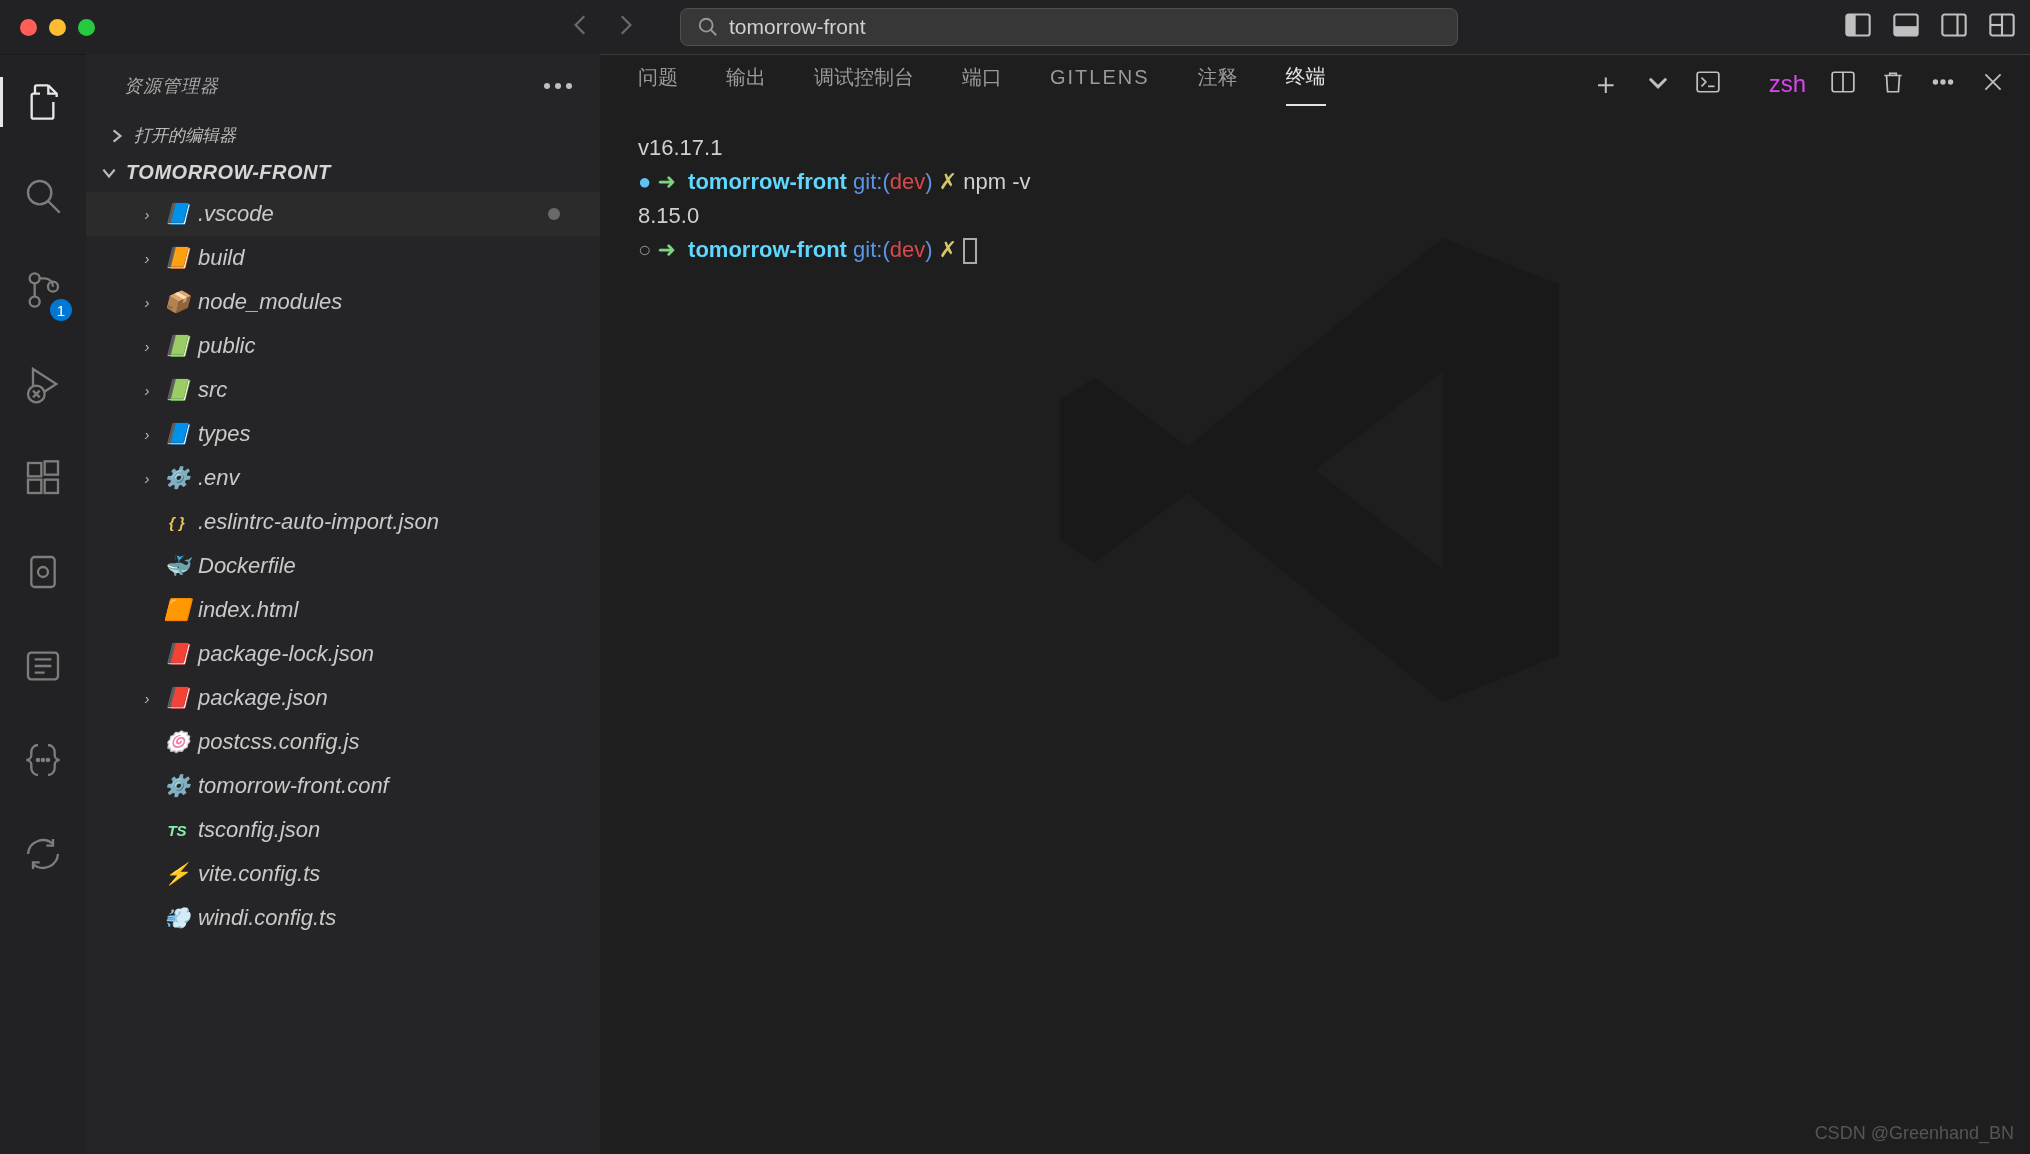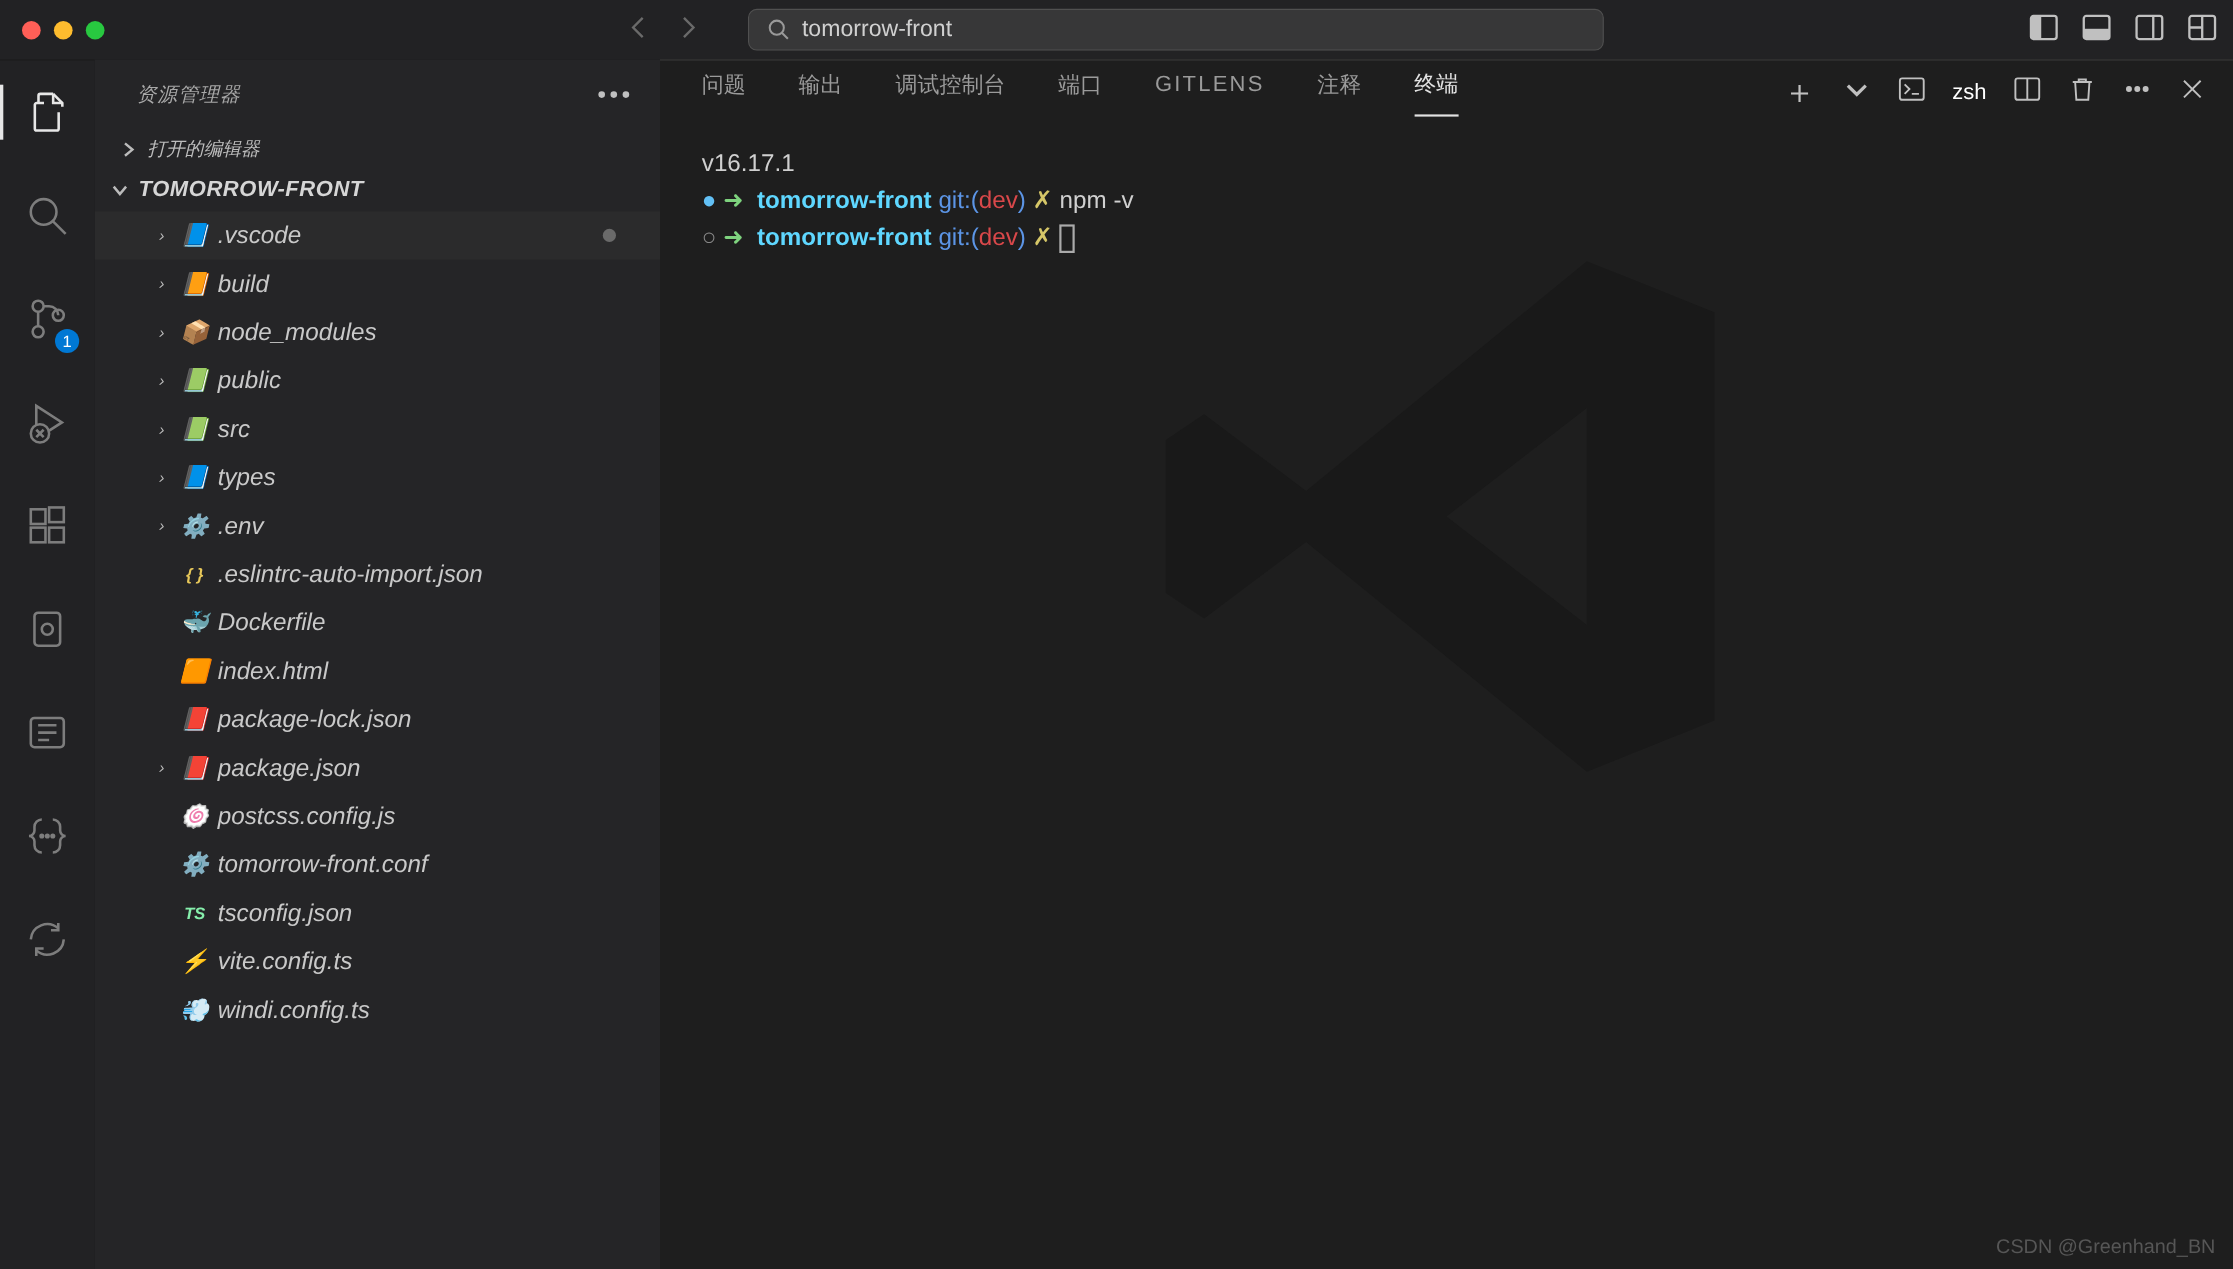--- a/index.html
+++ b/index.html
@@ -58,21 +58,21 @@
 
 
 .panel { height: 418px; border-top: 1px solid #3a3a3a; display: flex; flex-direction: column; background: #1e1e1e; }
 .panel-tabs { height: 58px; display: flex; align-items: center; padding: 0 24px 0 38px; gap: 48px; color: #9a9a9a; font-size: 20px; position: relative; }
 .ptab { cursor: pointer; padding-bottom: 14px; }
 .ptab.active { color: #e2e2e2; border-bottom: 2px solid #e2e2e2; }
 .ptab.gitlens { letter-spacing: 2px; }
 .panel-actions { position: absolute; right: 24px; display: flex; align-items: center; gap: 24px; }
 .panel-actions svg { width: 26px; height: 26px; stroke: #c0c0c0; fill: none; stroke-width: 1.6; }
 .panel-actions .plus { font-size: 30px; color: #c0c0c0; cursor: pointer; }
-.panel-actions .shelltxt { font-size: 20px; color: #ffffff; }
+.panel-actions .shelltxt { font-size: 24px; color: #d946ef; margin-left: 24px; }
 
 .terminal { flex: 1; padding: 18px 38px; font-family: "SF Mono", Menlo, monospace; font-size: 22px; line-height: 1.55; color: #d0d0d0; }
 .tline { white-space: pre; }
 .tdot { color: #62c0f5; }
 .tdot.hollow { color: #888; }
 .tarr { color: #7ed37e; }
 .tpath { color: #5fd7ff; font-weight: 700; }
 .tgit { color: #5c95e6; }
 .tbranch { color: #d9484a; }
 .tparen { color: #5c95e6; }
@@ -363,18 +363,19 @@
                 <circle cx="19" cy="12" r="1.7" fill="#c0c0c0"></circle>
               </svg></span>
           <span><svg viewBox="0 0 24 24">
                 <path d="M5 5 L19 19 M19 5 L5 19"></path>
               </svg></span>
         </div>
       </div>
       <div class="terminal" id="terminal">
           <div class="tline">v16.17.1</div>
           <div class="tline"><span class="tdot">●</span> <span class="tarr">➜</span>  <span class="tpath">tomorrow-front</span> <span class="tgit">git:</span><span class="tparen">(</span><span class="tbranch">dev</span><span class="tparen">)</span> <span class="tx">✗</span> npm -v</div>
+          <div class="tline">8.15.0</div>
           <div class="tline"><span class="tdot hollow">○</span> <span class="tarr">➜</span>  <span class="tpath">tomorrow-front</span> <span class="tgit">git:</span><span class="tparen">(</span><span class="tbranch">dev</span><span class="tparen">)</span> <span class="tx">✗</span> <span class="cursor-box"></span></div>
         </div>
     </div>
     <div class="watermark">CSDN @Greenhand_BN</div>
   </div>
 </div>
 
 </body></html>

